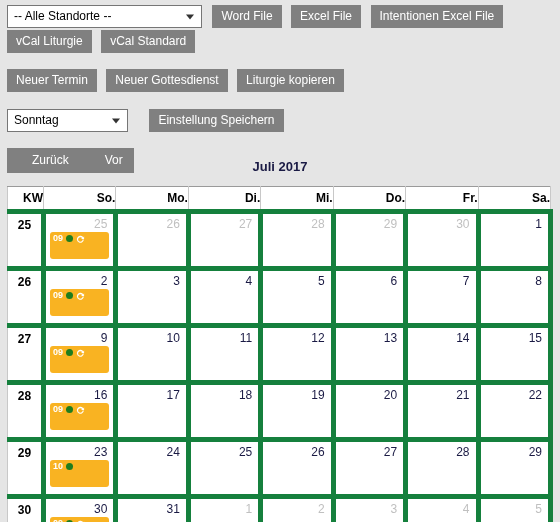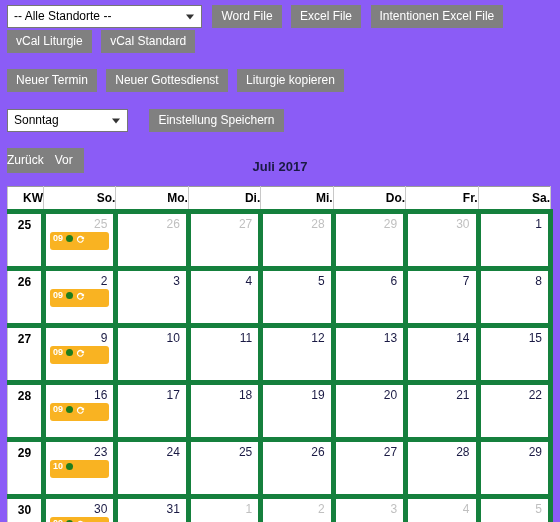--- a/index.html
+++ b/index.html
@@ -6,21 +6,21 @@
     margin: 0;
     padding: 0;
     background: #ffffff;
     font-family: "Liberation Sans", sans-serif;
   }
   #app {
     width: 560px;
     height: 522px;
     position: relative;
     overflow: hidden;
-    background: #8b5cf6;
+    background: #e5e5e5;
   }
 
   
   .btn {
     display: inline-block;
     background: #808080;
     color: #ffffff;
     border: none;
     font-family: "Liberation Sans", sans-serif;
     font-size: 12px;
@@ -79,21 +79,21 @@
     top: 148px;
     left: 7px;
     width: 546px;
     height: 26px;
   }
   .navgroup { position: absolute; top: 0; }
   #nav-left  { left: 0; }
   #nav-today { left: 100px; }
   #nav-right { right: 0; }
   .navgroup .btn { margin: 0; padding: 6px 10px 7px 10px; }
-  #nav-left .btn { padding-left: 0; padding-right: 11px; }
+  #nav-left .btn { padding-left: 25px; padding-right: 11px; }
   #cal-title {
     position: absolute;
     left: 0; right: 0;
     top: 4px;
     text-align: center;
     font-size: 13px;
     font-weight: bold;
     color: #1a1a44;
     margin-top: 7px;
   }
@@ -151,21 +151,21 @@
   }
   td.other .daynum { color: #c0c0c0; }
   td.today { background: #fcf8e3; }
 
   
   .chip {
     display: block;
     margin: 1px 4px 2px 4px;
     background: #f9b322;
     border-radius: 3px;
-    height: 18px;
+    height: 27px;
     line-height: 13px;
     padding: 0 3px;
     white-space: nowrap;
     cursor: pointer;
     overflow: hidden;
   }
   .chip .hour {
     display: inline-block;
     color: #ffffff;
     font-weight: bold;

